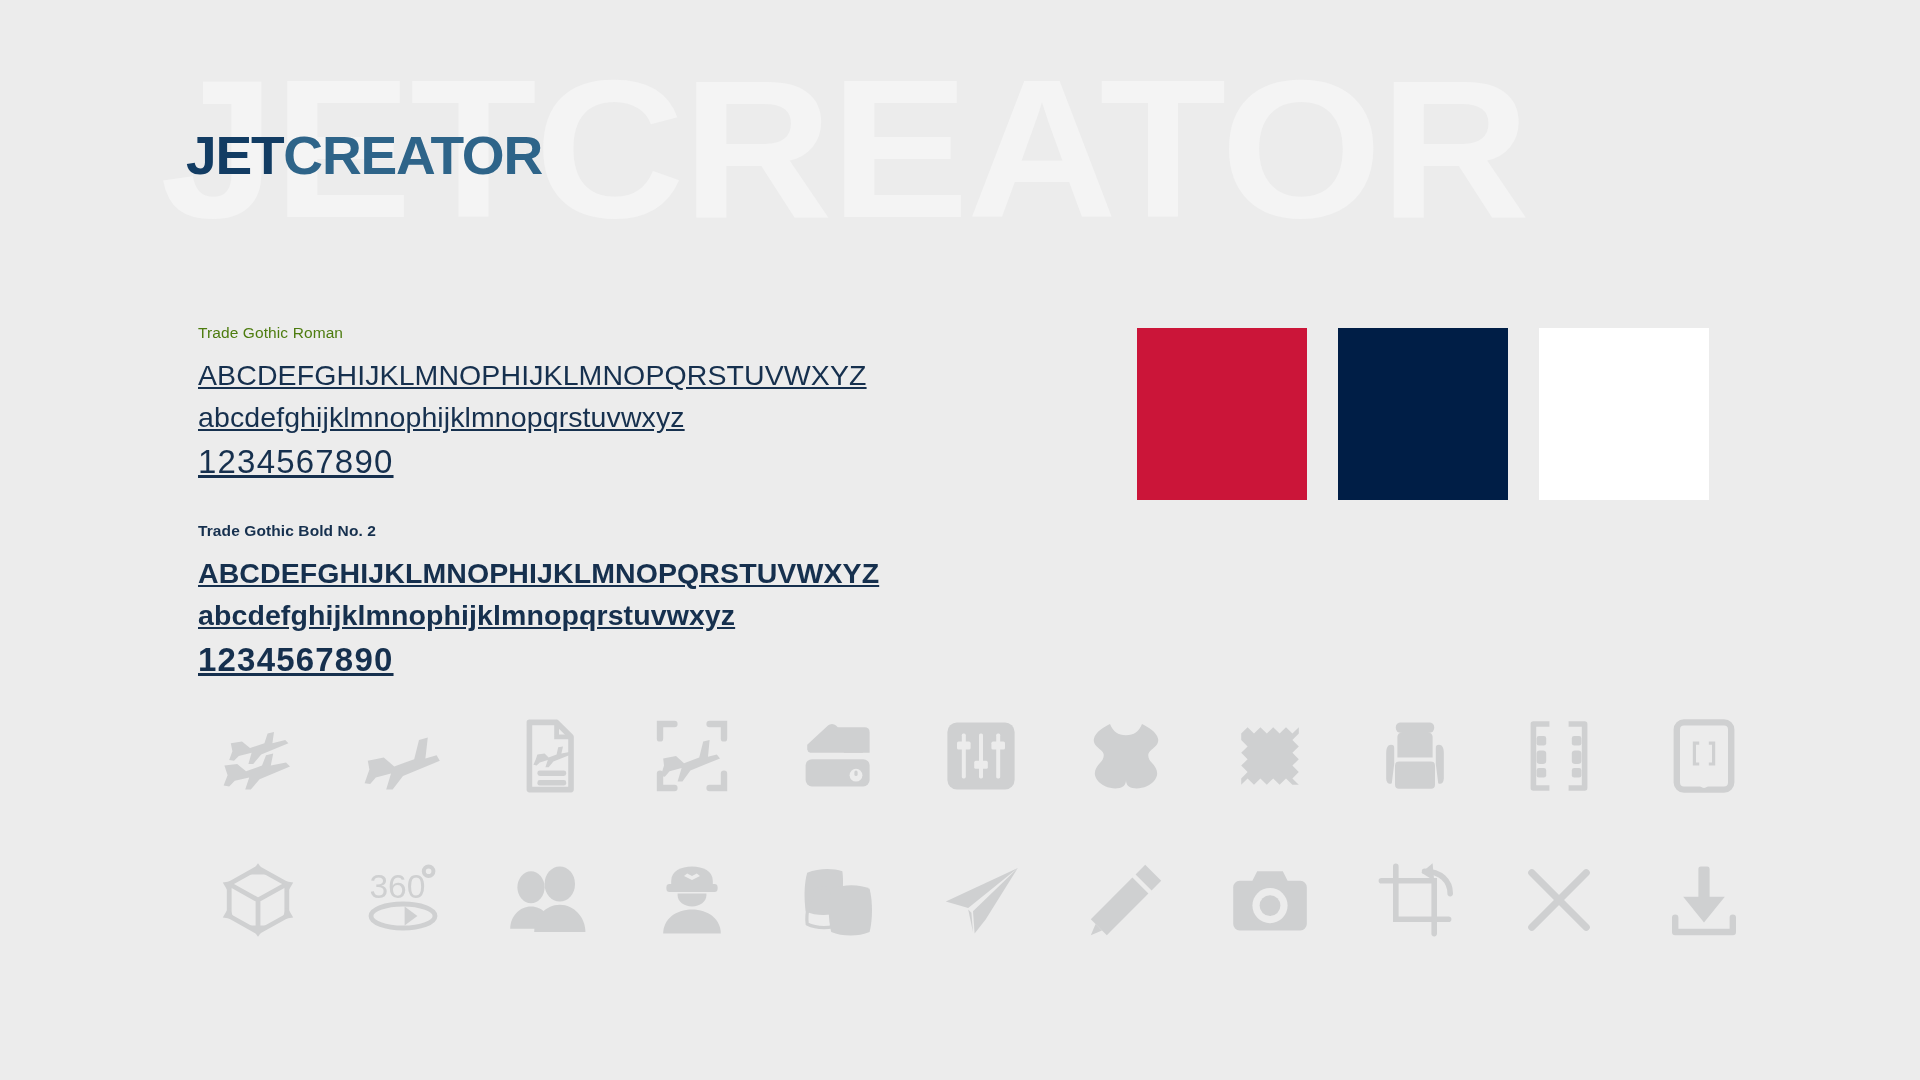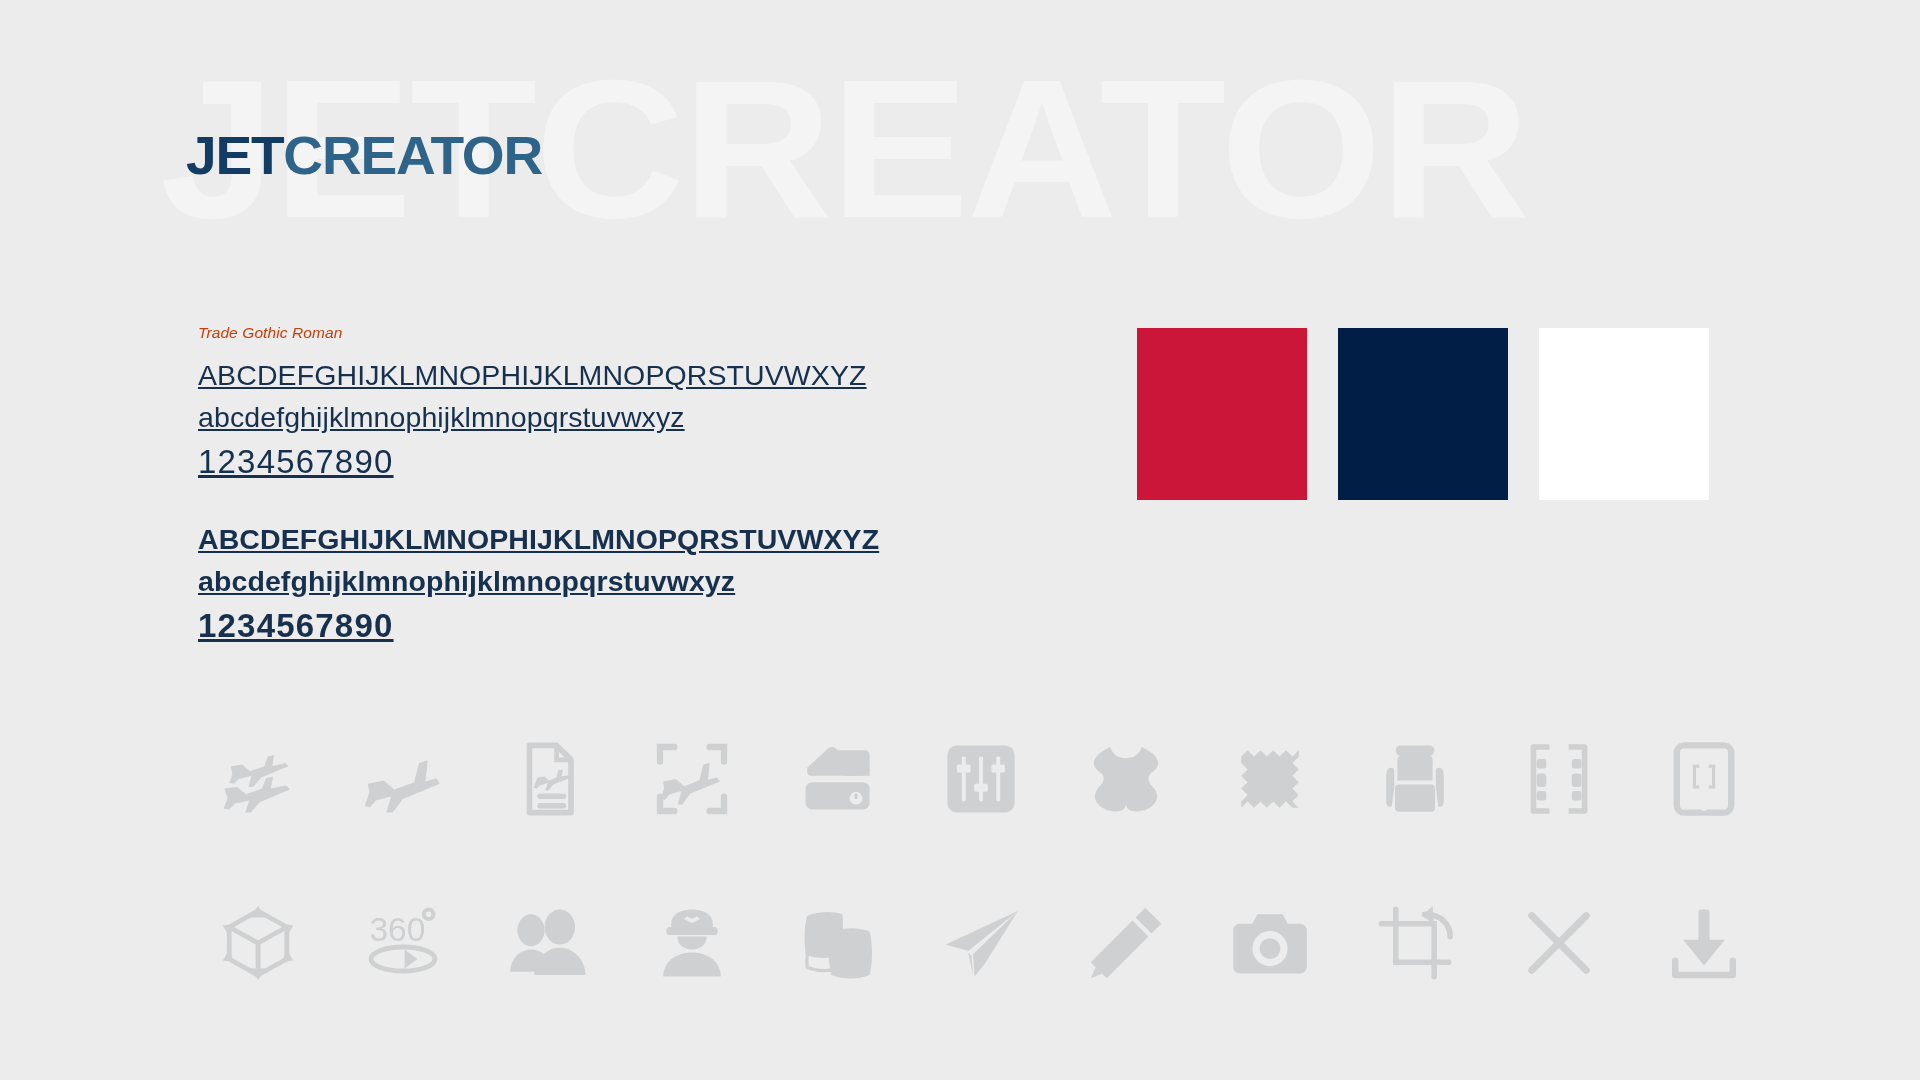--- a/index.html
+++ b/index.html
@@ -95,25 +95,25 @@
   }
   .swatch {
     width: 170px;
     height: 172px;
   }
 
   
   .icon-grid {
     position: absolute;
     left: 186px;
-    top: 725px;
+    top: 702px;
     width: 1590px;
     display: grid;
     grid-template-columns: repeat(11, 1fr);
-    row-gap: 56px;
+    row-gap: 36px;
   }
   .icon-cell {
     width: 100%;
     height: 108px;
     display: flex;
     align-items: center;
     justify-content: center;
   }
   .icon-cell svg {
     width: 80px;
@@ -128,27 +128,28 @@
 
 <div class="page">
 
   <div class="watermark" style="color: rgb(244, 244, 244);">JETCREATOR</div>
 
   <div class="logo">
     <span class="jet" style="color: rgb(18, 60, 99);">JET</span><span class="creator" style="color: rgb(46, 100, 137);">CREATOR</span>
   </div>
 
   <div class="type-block" id="type-roman">
-    <p class="type-label" style="color: #c2410c; font-style: italic;">Trade Gothic Roman</p>
+    <p class="type-label" style="color: #4d7c0f;">Trade Gothic Roman</p>
     <p class="specimen upper" style="color: rgb(22, 48, 78);">ABCDEFGHIJKLMNOPHIJKLMNOPQRSTUVWXYZ</p>
     <p class="specimen lower" style="color: rgb(22, 48, 78);">abcdefghijklmnophijklmnopqrstuvwxyz</p>
     <p class="specimen nums" style="color: rgb(22, 48, 78);">1234567890</p>
   </div>
 
   <div class="type-block" id="type-bold">
+    <p class="type-label bold" style="color: rgb(22, 48, 78);">Trade Gothic Bold No. 2</p>
     <p class="specimen upper b" style="color: rgb(22, 48, 78);">ABCDEFGHIJKLMNOPHIJKLMNOPQRSTUVWXYZ</p>
     <p class="specimen lower b" style="color: rgb(22, 48, 78);">abcdefghijklmnophijklmnopqrstuvwxyz</p>
     <p class="specimen nums b" style="color: rgb(22, 48, 78);">1234567890</p>
   </div>
 
   <div class="swatches">
     <div class="swatch" style="background: rgb(203, 21, 57);"></div>
     <div class="swatch" style="background: rgb(0, 30, 70);"></div>
     <div class="swatch" style="background: rgb(255, 255, 255);"></div>
   </div>

